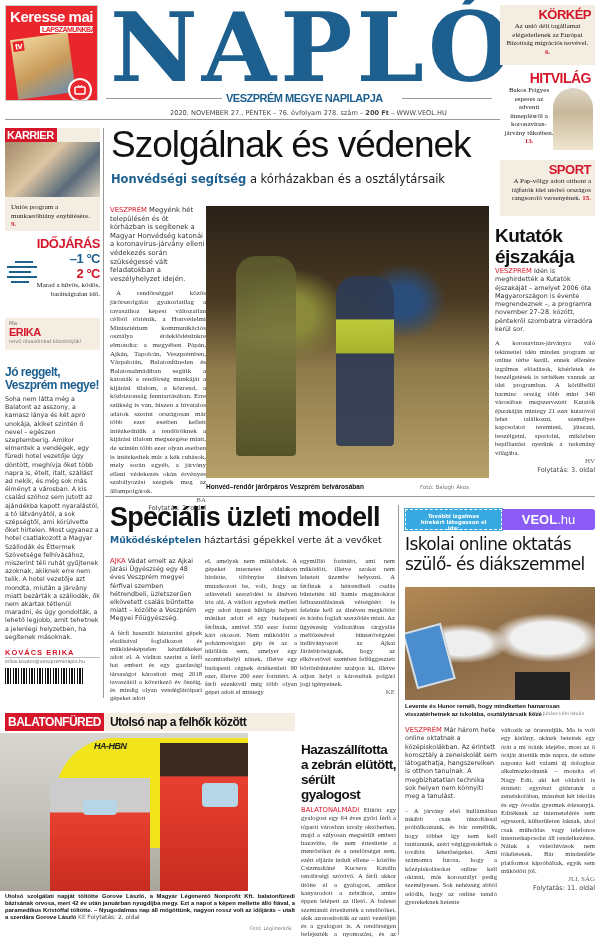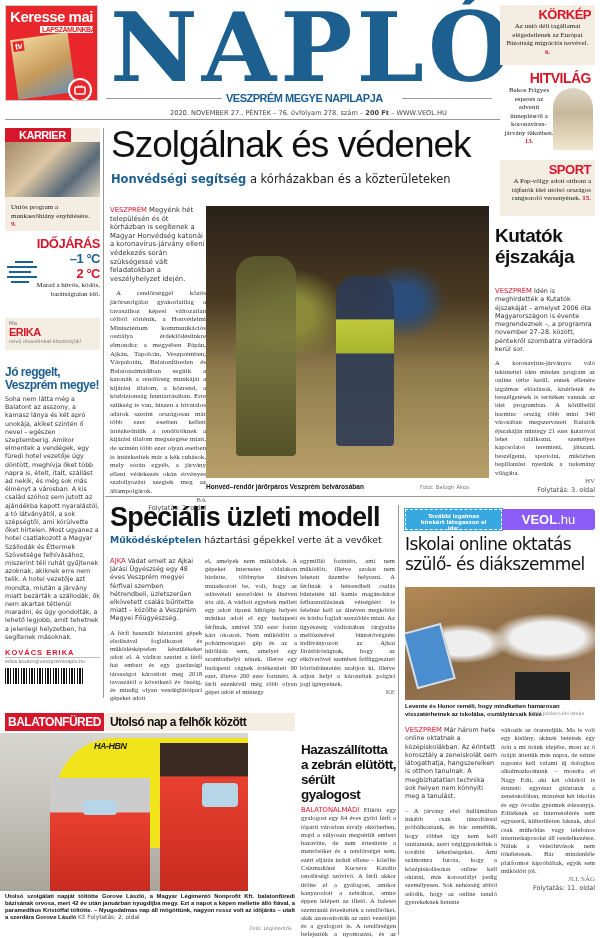--- a/index.html
+++ b/index.html
@@ -52,21 +52,21 @@
   <div class="cond red" style="font-size:14px;text-align:right">HITVILÁG</div>
   <div style="position:absolute;right:2px;top:20px;width:40px;height:62px;background:linear-gradient(180deg,#ddd5c5,#c8b89a 40%,#f0e6cf);border-radius:20px 20px 0 0"></div>
   <div style="font-size:7px;line-height:8.5px;width:50px;text-align:center"><span>Bakos Frigyes esperes az adventi ünneplésről a koronavírus-járvány tükrében.</span> <b class="red">13.</b></div>
 </div>
 <div class="abs hl" style="left:500px;top:160px;width:95px;height:56px;padding:2px 4px;text-align:right">
   <div class="cond red" style="font-size:13px">SPORT</div>
   <div style="font-size:7px;line-height:8.5px"><span>A Pap-völgy adott otthont a tájfutók idei utolsó országos rangsoroló versenyének.</span> <b class="red">15.</b></div>
 </div>
 
 <div class="abs hl" style="left:5px;top:128px;width:95px;height:103px;overflow:hidden">
-  <div class="cond" style="background:#d6162a;color:#fff;font-size:11px;padding:1px 14px;width:66px">KARRIER</div>
+  <div class="cond" style="background:#d6162a;color:#fff;font-size:11px;padding:1px 2px;width:52px">KARRIER</div>
   <div style="height:55px;background:linear-gradient(135deg,#a48a6a,#dcc6a3 40%,#5a6a7a 70%,#e0d4c0)"></div>
   <div style="font-size:7px;line-height:8.5px;padding:6px"><span>Uniós program a munkaerőhiány enyhítésére.</span> <b class="red">9.</b></div>
 </div>
 
 <div class="abs" style="left:5px;top:236px;width:95px;height:78px">
   <div style="position:absolute;left:2px;top:22px;width:30px">
     <div style="height:2px;background:#1d5f8f;margin:3px 4px 0 8px"></div>
     <div style="height:2px;background:#1d5f8f;margin:3px 0"></div>
     <div style="height:2px;background:#1d5f8f;margin:3px 6px 0 2px"></div>
     <div style="height:2px;background:#1d5f8f;margin:3px 0"></div>
@@ -87,39 +87,39 @@
 <div class="abs" style="left:5px;top:366px;width:95px">
   <div class="cond blue" style="font-size:12px;line-height:13px">Jó reggelt, Veszprém megye!</div>
   <div class="lead-text" style="font-size:6.3px;line-height:8.2px;margin-top:3px">Soha nem látta még a Balatont az asszony, a kamasz lánya és két apró unokája, akiket szintén ő nevel – egészen szeptemberig. Amikor elmentek a vendégek, egy füredi hotel vezetője úgy döntött, meghívja őket több napra is, ételt, italt, szállást ad nekik, és még sok más élményt a városban. A kis család szóhoz sem jutott az ajándékba kapott nyaralástól, a tó látványától, a sok szépségtől, ami körülvette őket hirtelen. Most ugyanez a hotel csatlakozott a Magyar Szállodák és Éttermek Szövetsége felhívásához, miszerint téli ruhát gyűjtenek azoknak, akiknek erre nem telik. A hotel vezetője azt mondta, miután a járvány miatt bezárták a szállodák, ők nem akartak tétlenül maradni, és úgy gondolták, a lehető legjobb, amit tehetnek a jelenlegi helyzetben, ha segítenek másoknak.</div>
   <div class="cond red" style="font-size:7.5px;margin-top:7px;letter-spacing:1px;border-bottom:1px solid #bbb">KOVÁCS ERIKA</div>
   <div class="sans" style="font-size:4.8px;color:#666;margin-top:1px">erika.kovacs@veszpreminaplo.hu</div>
   <div style="margin-top:4px;height:16px;width:80px;background:repeating-linear-gradient(90deg,#111 0 1px,#fff 1px 2px,#111 2px 4px,#fff 4px 5px,#111 5px 6px,#fff 6px 8px)"></div>
 </div>
 <div class="abs rule" style="left:103px;top:128px;width:1px;height:570px"></div>
 
 <div class="abs" style="left:111px;top:124px;width:385px;font-family:'Liberation Sans',sans-serif;font-weight:normal;font-size:37px;letter-spacing:-1px;color:#111;white-space:nowrap">Szolgálnak és védenek</div>
-<div class="abs" style="left:111px;top:172px;font-family:'DejaVu Sans',sans-serif;font-size:11.5px;color:#222;white-space:nowrap"><b class="blue">Honvédségi segítség</b><span> a kórházakban és a közterületeken</span></div>
+<div class="abs" style="left:111px;top:172px;font-family:'DejaVu Sans',sans-serif;font-size:11.5px;color:#222;white-space:nowrap"><b class="blue">Honvédségi segítség</b><span> a kórházakban és a osztálytársaik</span></div>
 
 <div class="abs" style="left:110px;top:206px;width:96px">
   <div class="lead-text"><span class="loc">VESZPRÉM</span><span> Megyénk hét településén és öt kórházban is segítenek a Magyar Honvédség katonái a koronavírus-járvány elleni védekezés során szükségessé vált feladatokban a veszélyhelyzet idején.</span></div>
   <div class="body-text" style="margin-top:6px;text-indent:6px">A rendőrséggel közös járőrszolgálat gyakorlatilag a tavaszihoz képest változatlan célból történik, a Honvédelmi Minisztérium kommunikációs osztálya érdeklődésünkre elmondta: a megyében Pápán, Ajkán, Tapolcán, Veszprémben, Várpalotán, Balatonfüreden és Balatonalmádiban segítik a katonák a rendőrség munkáját a kijárási tilalom, a közrend, a közbiztonság fenntartásában. Erre szükség is van, hiszen a hivatalos adatok szerint országosan már több ezer esetben kellett intézkedniük a rendőröknek a kijárási tilalom megszegése miatt, de szintén több ezer olyan esetben is intézkedtek már a kék ruhások, mely során egyéb, a járvány elleni védekezés okán érvényes szabályozást szegtek meg az állampolgárok.</div>
   <div class="body-text" style="text-align:right;color:#666">BA</div>
   <div class="cont">Folytatás: 2. oldal</div>
 </div>
 
 <div class="abs" style="left:206px;top:206px;width:283px;height:272px;background:radial-gradient(ellipse at 30% 40%,#8a8a3a 0 8%,transparent 20%),radial-gradient(ellipse at 70% 35%,#2b4d7a 0 6%,transparent 15%),linear-gradient(180deg,#2a2118 0%,#4a3a22 35%,#8e7a4a 60%,#b7a06a 100%);overflow:hidden">
   <div style="position:absolute;left:30px;top:50px;width:60px;height:200px;background:linear-gradient(180deg,#5b5a2c,#7a7a40 40%,#4a4a22);border-radius:20px 20px 4px 4px;opacity:0.9"></div>
   <div style="position:absolute;left:130px;top:70px;width:58px;height:170px;background:linear-gradient(180deg,#2d3a55 0%,#2d3a55 25%,#c9d63a 26%,#aebd2a 45%,#2d3a55 46%);border-radius:20px 20px 4px 4px;opacity:0.9"></div>
 </div>
 <div class="abs caption" style="left:206px;top:483px">Honvéd–rendőr járőrpáros Veszprém belvárosában</div>
 <div class="abs credit" style="left:420px;top:484px">Fotó: Balogh Ákos</div>
 
 <div class="abs" style="left:495px;top:225px;width:100px">
   <div style="font-family:'Liberation Sans',sans-serif;font-weight:bold;font-size:19px;line-height:21px;letter-spacing:-0.5px;color:#111">Kutatók éjszakája</div>
-  <div class="lead-text" style="margin-top:20px;font-size:6.4px;line-height:8.3px"><span class="loc">VESZPRÉM</span><span> Idén is meghirdették a Kutatók éjszakáját – amelyet 2006 óta Magyarországon is évente megrendeznek –, a programra november 27–28. között, péntekről szombatra virradóra kerül sor.</span></div>
+  <div class="lead-text" style="margin-top:0;font-size:6.4px;line-height:8.3px"><span class="loc">VESZPRÉM</span><span> Idén is meghirdették a Kutatók éjszakáját – amelyet 2006 óta Magyarországon is évente megrendeznek –, a programra november 27–28. között, péntekről szombatra virradóra kerül sor.</span></div>
   <div class="body-text" style="margin-top:6px;font-size:6.6px;line-height:8.4px">A koronavírus-járványra való tekintettel idén minden program az online térbe kerül, ennek ellenére izgalmas előadások, kísérletek és beszélgetések is terítéken vannak az idei programban. A körülbelül harminc ország több mint 340 városában megszervezett Kutatók éjszakáján mintegy 21 ezer kutatóval lehet találkozni, személyes kapcsolatot teremteni, játszani, beszélgetni, sportolni, miközben bepillantást nyerünk a tudomány világába.</div>
   <div class="body-text" style="text-align:right;color:#666">HV</div>
   <div class="cont">Folytatás: 3. oldal</div>
 </div>
 
 <div class="abs rule" style="left:105px;top:496px;width:490px;height:1px"></div>
 
 <div class="abs" style="left:110px;top:502px;font-family:'Liberation Sans',sans-serif;font-weight:bold;font-size:27px;letter-spacing:-0.8px;color:#111;white-space:nowrap">Speciális üzleti modell</div>
 <div class="abs" style="left:110px;top:534px;font-family:'DejaVu Sans',sans-serif;font-size:9.2px;color:#222;white-space:nowrap"><b class="blue">Működésképtelen</b><span> háztartási gépekkel verte át a vevőket</span></div>
 <div class="abs" style="left:110px;top:557px;width:92px">

